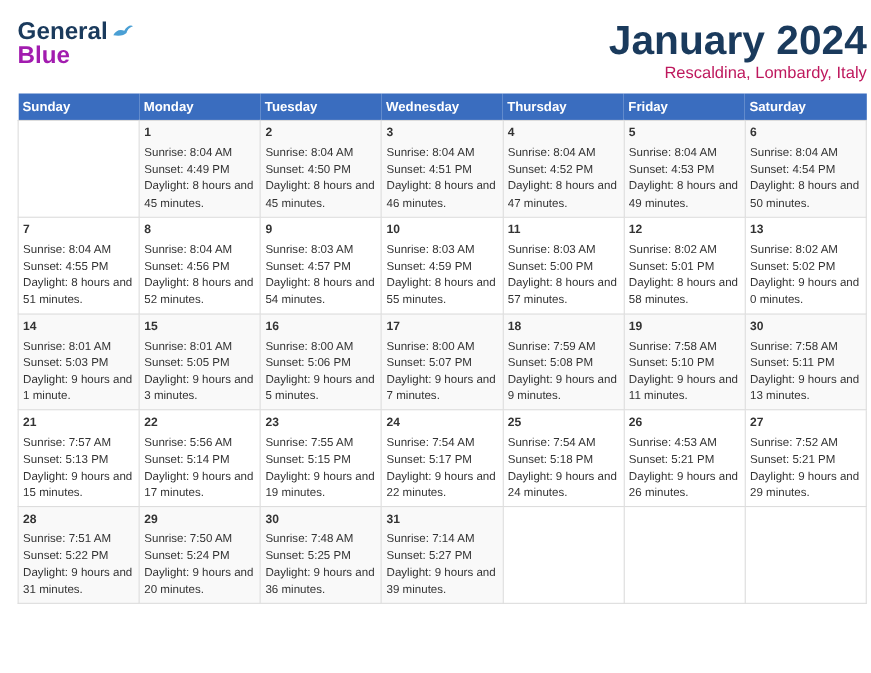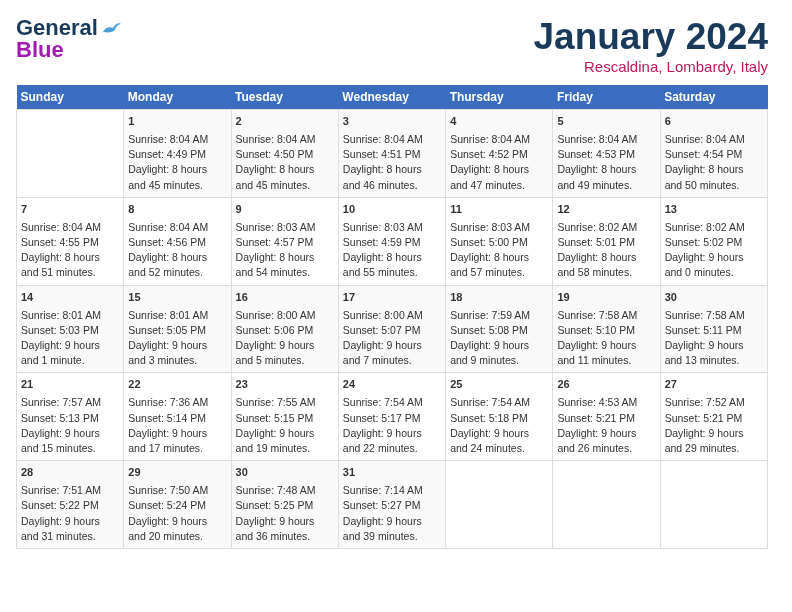--- a/index.html
+++ b/index.html
@@ -5,21 +5,21 @@
     * { margin: 0; padding: 0; box-sizing: border-box; }
     body {
       width: 792px;
       height: 612px;
       font-family: Arial, sans-serif;
       background: #fff;
       overflow: hidden;
     }
     .container {
       width: 792px;
-      padding: 16px 24px 10px 16px;
+      padding: 16px 4px 10px 16px;
     }
     .header {
       display: flex;
       justify-content: space-between;
       align-items: flex-start;
       margin-bottom: 10px;
     }
     .logo {
       display: flex;
       align-items: center;
@@ -140,21 +140,21 @@
           <td><span class="day-num">14</span><span>Sunrise: 8:01 AM</span><br><span>Sunset: 5:03 PM</span><br><span>Daylight: 9 hours and 1 minute.</span></td>
           <td><span class="day-num">15</span><span>Sunrise: 8:01 AM</span><br><span>Sunset: 5:05 PM</span><br><span>Daylight: 9 hours and 3 minutes.</span></td>
           <td><span class="day-num">16</span><span>Sunrise: 8:00 AM</span><br><span>Sunset: 5:06 PM</span><br><span>Daylight: 9 hours and 5 minutes.</span></td>
           <td><span class="day-num">17</span><span>Sunrise: 8:00 AM</span><br><span>Sunset: 5:07 PM</span><br><span>Daylight: 9 hours and 7 minutes.</span></td>
           <td><span class="day-num">18</span><span>Sunrise: 7:59 AM</span><br><span>Sunset: 5:08 PM</span><br><span>Daylight: 9 hours and 9 minutes.</span></td>
           <td><span class="day-num">19</span><span>Sunrise: 7:58 AM</span><br><span>Sunset: 5:10 PM</span><br><span>Daylight: 9 hours and 11 minutes.</span></td>
           <td><span class="day-num">30</span><span>Sunrise: 7:58 AM</span><br><span>Sunset: 5:11 PM</span><br><span>Daylight: 9 hours and 13 minutes.</span></td>
         </tr>
         <tr>
           <td><span class="day-num">21</span><span>Sunrise: 7:57 AM</span><br><span>Sunset: 5:13 PM</span><br><span>Daylight: 9 hours and 15 minutes.</span></td>
-          <td><span class="day-num">22</span><span>Sunrise: 7:36 AM</span><br><span>Sunset: 5:14 PM</span><br><span>Daylight: 9 hours and 17 minutes.</span></td>
+          <td><span class="day-num">22</span><span>Sunrise: 5:56 AM</span><br><span>Sunset: 5:14 PM</span><br><span>Daylight: 9 hours and 17 minutes.</span></td>
           <td><span class="day-num">23</span><span>Sunrise: 7:55 AM</span><br><span>Sunset: 5:15 PM</span><br><span>Daylight: 9 hours and 19 minutes.</span></td>
           <td><span class="day-num">24</span><span>Sunrise: 7:54 AM</span><br><span>Sunset: 5:17 PM</span><br><span>Daylight: 9 hours and 22 minutes.</span></td>
           <td><span class="day-num">25</span><span>Sunrise: 7:54 AM</span><br><span>Sunset: 5:18 PM</span><br><span>Daylight: 9 hours and 24 minutes.</span></td>
           <td><span class="day-num">26</span><span>Sunrise: 4:53 AM</span><br><span>Sunset: 5:21 PM</span><br><span>Daylight: 9 hours and 26 minutes.</span></td>
           <td><span class="day-num">27</span><span>Sunrise: 7:52 AM</span><br><span>Sunset: 5:21 PM</span><br><span>Daylight: 9 hours and 29 minutes.</span></td>
         </tr>
         <tr>
           <td><span class="day-num">28</span><span>Sunrise: 7:51 AM</span><br><span>Sunset: 5:22 PM</span><br><span>Daylight: 9 hours and 31 minutes.</span></td>
           <td><span class="day-num">29</span><span>Sunrise: 7:50 AM</span><br><span>Sunset: 5:24 PM</span><br><span>Daylight: 9 hours and 20 minutes.</span></td>
           <td><span class="day-num">30</span><span>Sunrise: 7:48 AM</span><br><span>Sunset: 5:25 PM</span><br><span>Daylight: 9 hours and 36 minutes.</span></td>

